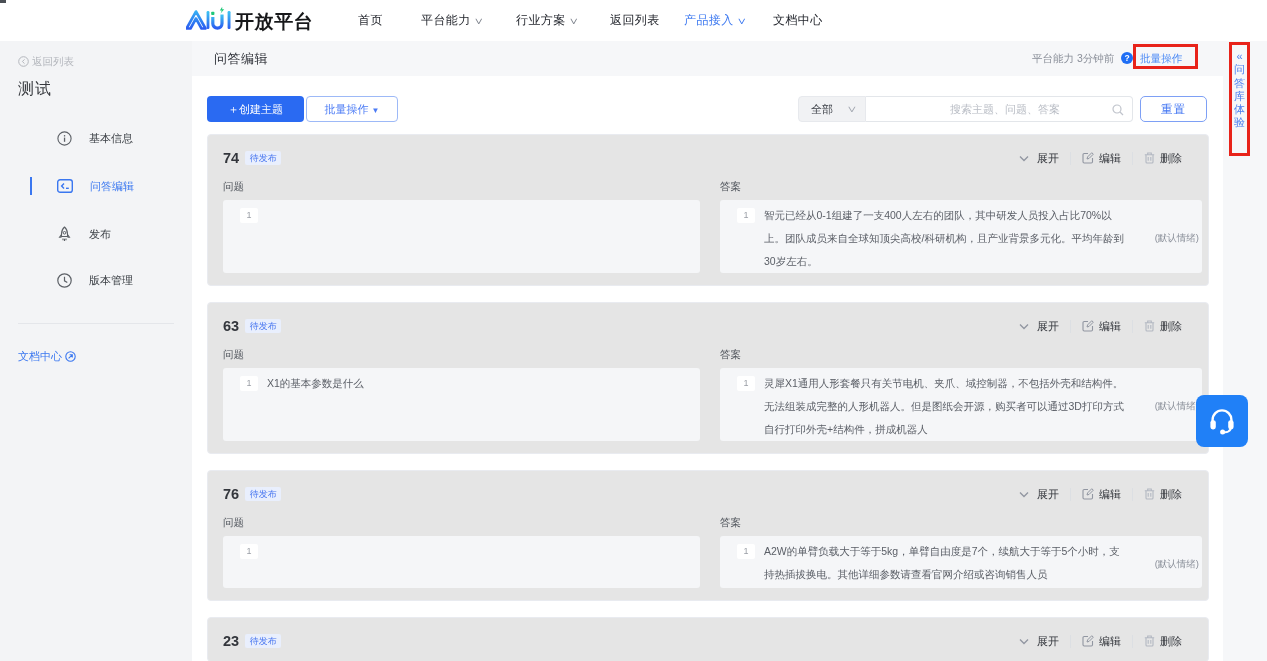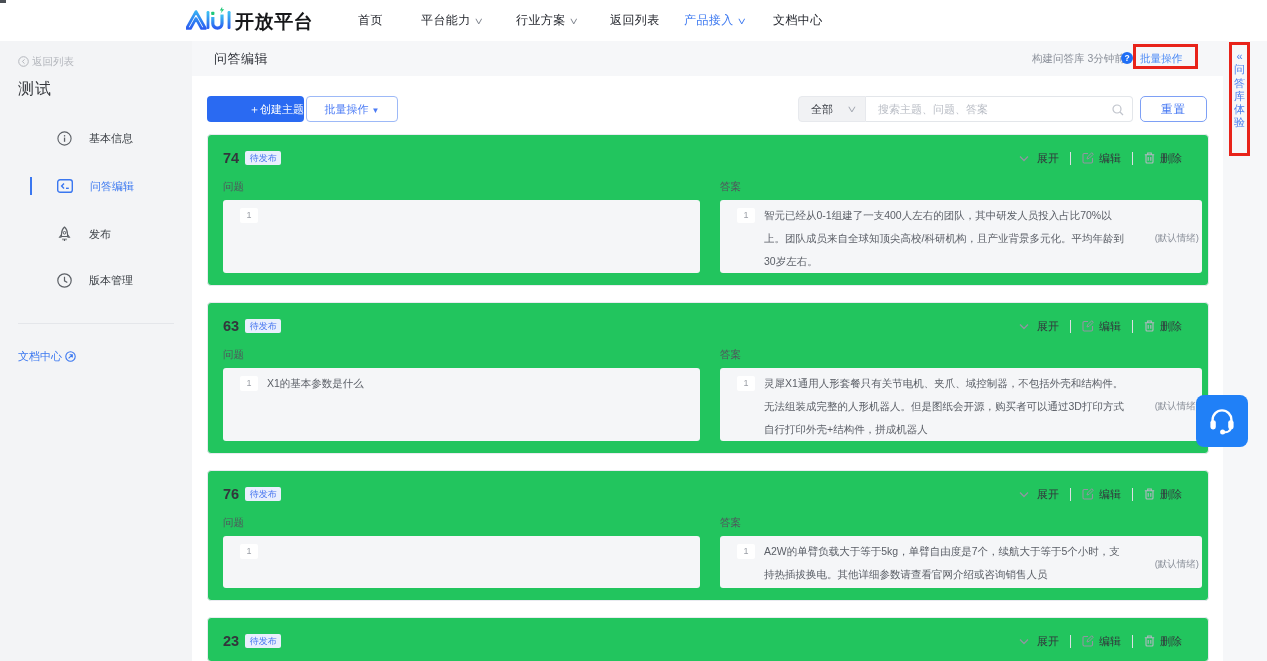--- a/index.html
+++ b/index.html
@@ -31,29 +31,29 @@
   #page-title { position:absolute; left:22px; top:0; height:35px; line-height:35px; font-size:13px; color:#30333a; letter-spacing:0.5px; }
   #save-info { position:absolute; left:840px; top:0; height:35px; line-height:35px; font-size:10.5px; color:#8a8f99; }
   #build-link { position:absolute; left:948px; top:0; height:35px; line-height:35px; font-size:10.6px; color:#4d8bf5; }
   
   .red1 { position:absolute; left:1133px; top:44px; width:65px; height:25px; border:3px solid #e8231a; z-index:50; }
   .red2 { position:absolute; left:1229px; top:42px; width:21px; height:114px; border:3px solid #e8231a; z-index:50; }
   
   #vtab { position:absolute; left:1233px; top:50px; width:13px; font-size:11px; color:#4a7df0; text-align:center; line-height:13.3px; letter-spacing:0; }
   
   #toolbar { position:absolute; left:0; top:20px; width:1031px; height:26px; }
-  .btn-primary { position:absolute; left:15px; top:0; width:97px; height:26px; background:#2a6af2; border-radius:4px; color:#fff; font-size:11px; text-align:right; line-height:26px; }
+  .btn-primary { position:absolute; left:15px; top:0; width:97px; height:26px; background:#2a6af2; border-radius:4px; color:#fff; font-size:11px; text-align:center; line-height:26px; }
   .btn-batch { position:absolute; left:114px; top:0; width:92px; height:26px; background:#fff; border:1px solid #9db9f7; border-radius:4px; color:#4b7bf5; font-size:11px; text-align:center; line-height:24px; }
   .sel { position:absolute; left:606px; top:0; width:68px; height:26px; background:#f1f2f4; border:1px solid #e7e9ed; border-radius:4px 0 0 4px; font-size:11px; color:#3f434a; line-height:24px; padding-left:12px; }
   .sel .chev { position:absolute; right:10px; top:0; color:#a2a7b0; font-size:9px; transform:scaleX(1.5); }
-  .search { position:absolute; left:674px; top:0; width:267px; height:26px; background:#fff; border:1px solid #e3e6ea; border-left:none; border-radius:0 4px 4px 0; font-size:11px; color:#b8bcc4; line-height:24px; padding-left:12px; }
+  .search { position:absolute; left:674px; top:0; width:267px; height:26px; background:#fff; border:1px solid #e3e6ea; border-left:none; border-radius:0 4px 4px 0; font-size:11px; color:#b8bcc4; line-height:24px; padding-left:12px;text-align:center; }
   .btn-reset { position:absolute; left:948px; top:0; width:67px; height:26px; background:#fff; border:1px solid #7ea0f5; border-radius:5px; color:#3f73f2; font-size:11.5px; text-align:center; line-height:24px; letter-spacing:1px; }
   
   #cards { position:absolute; left:15px; top:58px; width:1002px; }
-  .card { position:relative; border:1px solid #e9ebf0; border-radius:4px; padding:10px 15px 12px; margin-bottom:16px; background:#22c55e; }
+  .card { position:relative; border:1px solid #e9ebf0; border-radius:4px; padding:10px 15px 12px; margin-bottom:16px; background:#e5e5e5; }
   .card-head { display:flex; align-items:center; height:26px; }
   .num { font-size:14.5px; font-weight:700; color:#33363c; }
   .badge { margin-left:6px; background:#e9effd; color:#4a77f0; font-size:9px; padding:0 4.5px; height:14px; line-height:14px; border-radius:2px; }
   .actions { margin-left:auto; display:flex; align-items:center; font-size:11px; color:#32353b; padding-right:11px; }
   .actions .ic { display:flex; align-items:center; }
   .actions svg { margin-right:5px; }
   .a-div { width:1px; height:13px; background:#dcdfe3; margin:0 11px; }
   .cols { display:flex; gap:20px; margin-top:7px; }
   .colL { width:477px; flex:none; }
   .colR { width:482px; flex:none; }
@@ -148,21 +148,21 @@
   <div class="doc-link">文档中心&nbsp;
     <svg width="11" height="11" viewBox="0 0 11 11">
         <circle cx="5.5" cy="5.5" r="4.7" fill="none" stroke="#3a77f0" stroke-width="1.1"></circle>
         <path d="M3.6 7.4 L7.2 3.8 M4.6 3.7 L7.3 3.7 L7.3 6.4" fill="none" stroke="#3a77f0" stroke-width="1.1"></path>
       </svg>
   </div>
 </div>
 
 <div id="titlestrip">
   <div id="page-title">问答编辑</div>
-  <div id="save-info">构建问答库 3分钟前</div>
+  <div id="save-info">平台能力 3分钟前</div>
   <svg class="abs" style="left:929px; top:11px;" width="12" height="12" viewBox="0 0 12 12">
       <circle cx="6" cy="6" r="6" fill="#1f6ef5"></circle>
       <text x="6" y="9" font-size="8.5" fill="#fff" text-anchor="middle" font-weight="bold">?</text>
     </svg>
   <div id="build-link">批量操作</div>
 </div>
 
 <div id="rightstrip"></div>
 <div id="vtab">«<br>问<br>答<br>库<br>体<br>验</div>
 <div class="red1"></div>

